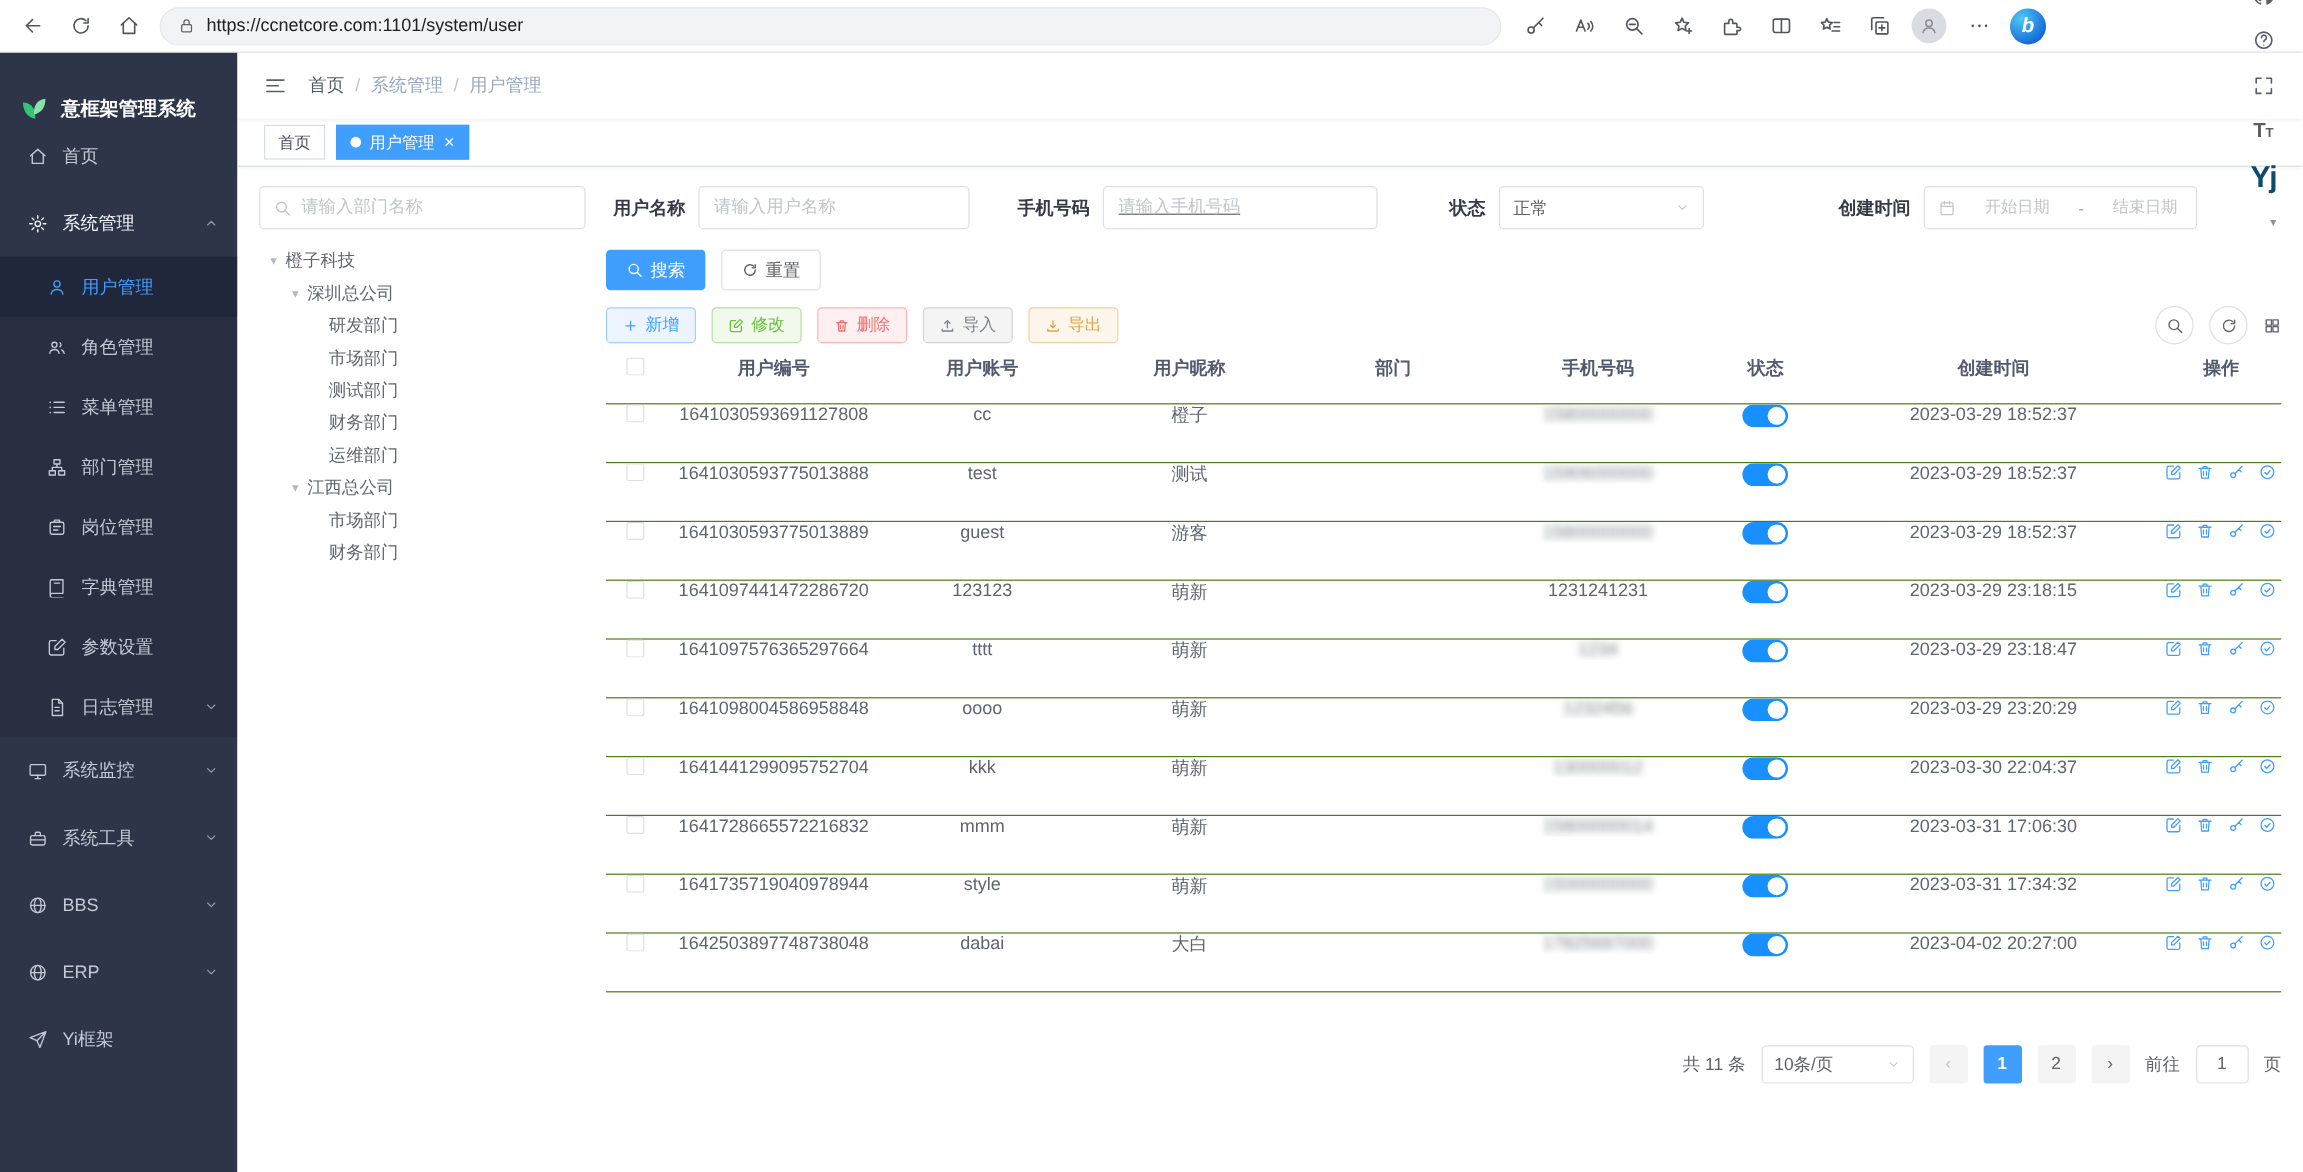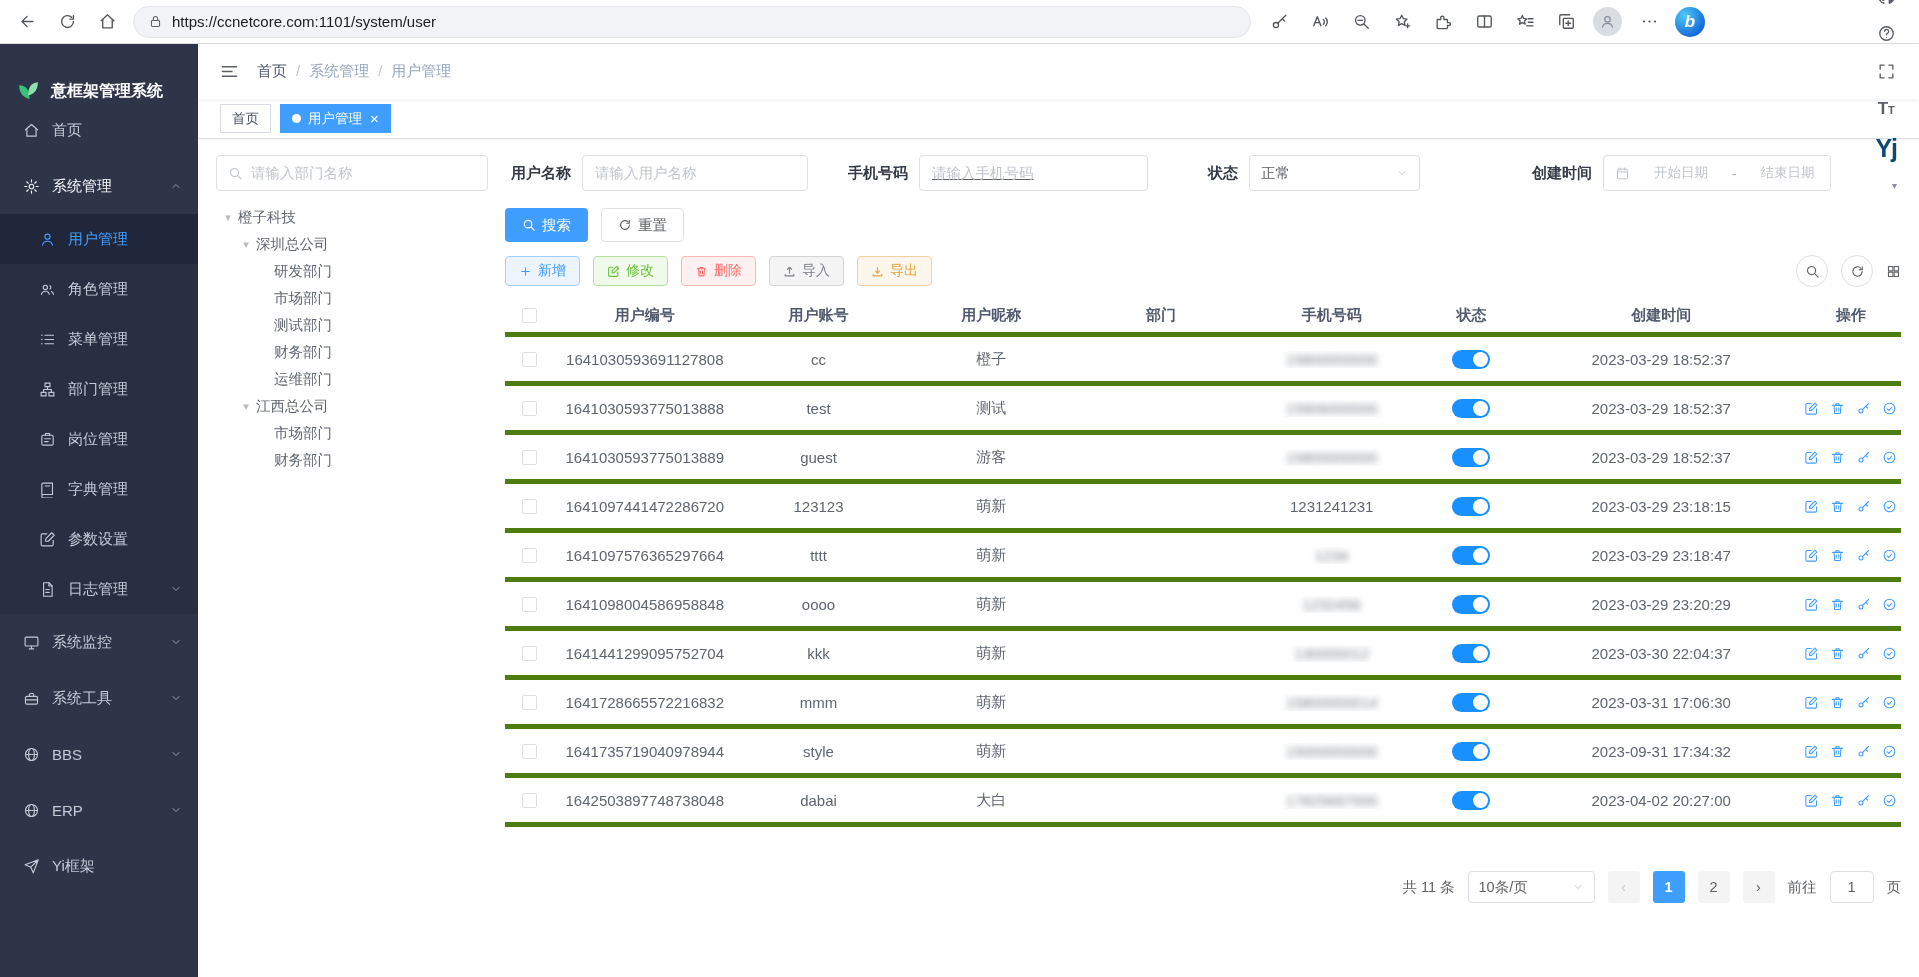--- a/index.html
+++ b/index.html
@@ -100,21 +100,21 @@
   .soft-edit { background:#f0f9eb; border-color:#b3e19d; color:#67c23a; }
   .soft-del { background:#fef0f0; border-color:#fab6b6; color:#f56c6c; }
   .soft-imp { background:#f4f4f5; border-color:#d3d4d6; color:#7c8087; }
   .soft-exp { background:#fdf6ec; border-color:#f3d19e; color:#e6a23c; }
   .tools { margin-left:auto; display:flex; align-items:center; gap:13px; }
   .tcirc { width:32px; height:32px; border:1px solid #dcdfe6; border-radius:50%; display:flex; align-items:center; justify-content:center; background:#fff; cursor:pointer; }
   .tcirc svg, .tplain svg { width:15px; height:15px; stroke:#606266; fill:none; stroke-width:1.8; stroke-linecap:round; stroke-linejoin:round; }
   .tplain { display:flex; cursor:pointer; }
 
   
-  .thead, .trow { display:flex; align-items:center; border-bottom:5px solid #4d7c0f; }
+  .thead, .trow { display:flex; align-items:flex-start; border-bottom:1px solid #4d7c0f; }
   .thead { height:39px; font-weight:bold; color:#515a6e; font-size:15px; }
   .trow { height:49px; font-size:15px; color:#5f6570; }
   .cell { display:flex; align-items:center; justify-content:center; text-align:center; overflow:hidden; white-space:nowrap; }
   .c-check { width:50px; } .c-id { width:180px; } .c-acc { width:168px; } .c-nick { width:178px; }
   .c-dept { width:162px; } .c-phone { width:180px; } .c-status { width:100px; } .c-created { width:280px; }
   .c-ops { flex:1; min-width:100px; }
   .checkbox { width:15px; height:15px; border:1px solid #dcdfe6; border-radius:2px; background:#fff; display:inline-block; cursor:pointer; }
   .blurred { filter:blur(3px); color:#7d828a; }
   .toggle { width:38px; height:19px; border-radius:10px; background:#1890ff; position:relative; display:inline-block; cursor:pointer; }
   .toggle .knob { position:absolute; right:2px; top:2px; width:15px; height:15px; border-radius:50%; background:#fff; }
@@ -989,21 +989,21 @@
                 <div class="cell c-nick">萌新</div>
                 <div class="cell c-dept"></div>
                 <div class="cell c-phone">
                   <span class="blurred">15000000000</span>
                 </div>
                 <div class="cell c-status">
                   <span class="toggle">
                     <span class="knob"></span>
                   </span>
                 </div>
-                <div class="cell c-created">2023-09-31 17:34:32</div>
+                <div class="cell c-created">2023-03-31 17:34:32</div>
                 <div class="cell c-ops">
                   <span class="ops">
                     <span class="op">
                       <svg viewBox="0 0 24 24">
                         <path d="M20 12.5V19a2 2 0 0 1-2 2H5a2 2 0 0 1-2-2V6a2 2 0 0 1 2-2h6.5"></path>
                         <path d="M17.5 3.5l3 3L12 15H9v-3z"></path>
                       </svg>
                     </span>
                     <span class="op">
                       <svg viewBox="0 0 24 24">

